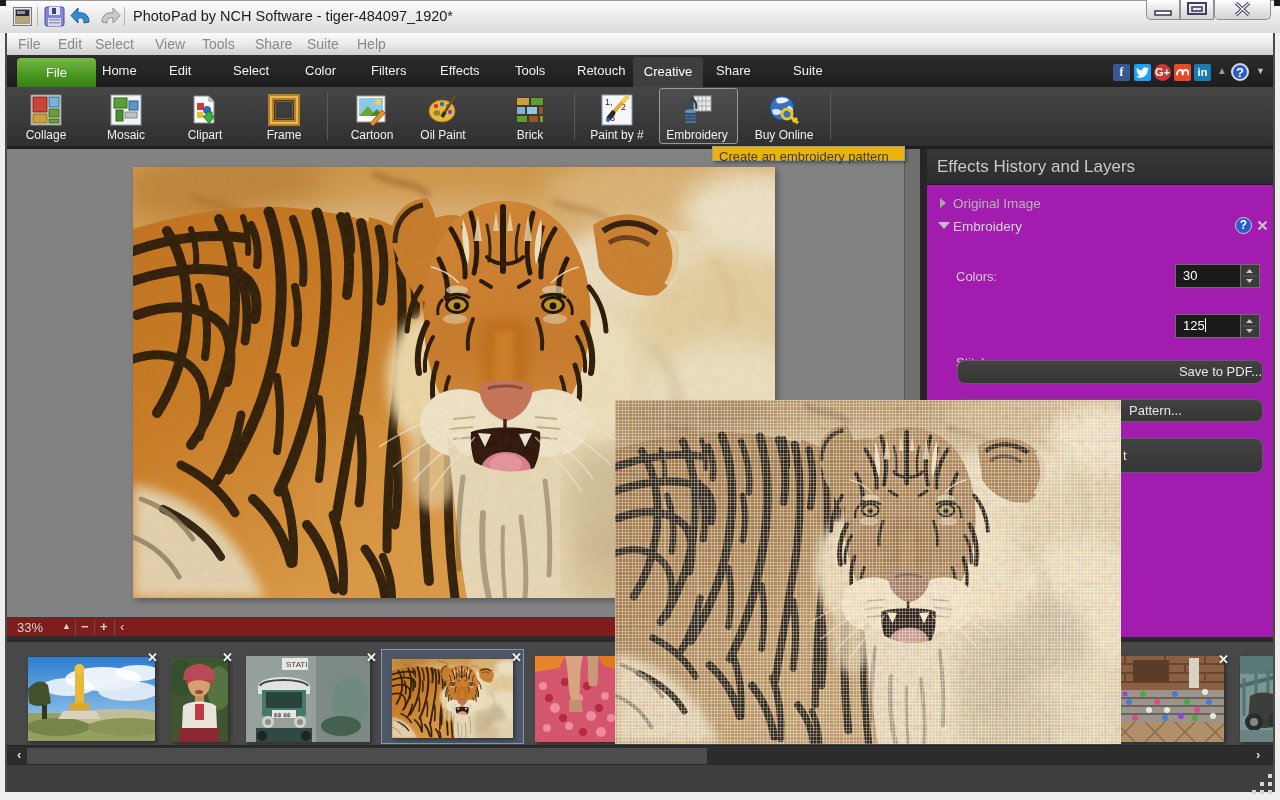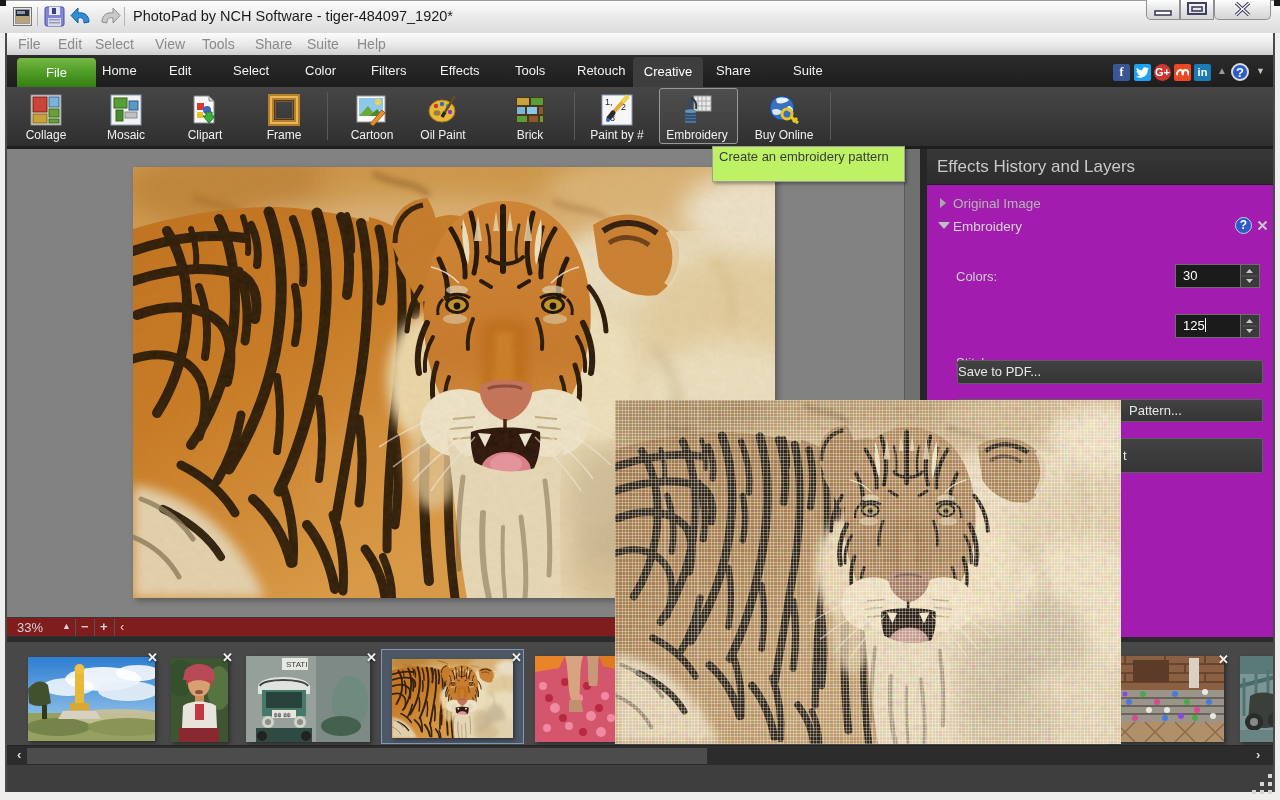--- a/index.html
+++ b/index.html
@@ -57,28 +57,28 @@
   #panel { left:927px; top:149px; width:346px; height:492px; background:#a21caf; }
   #panel-hd { left:0; top:0; width:346px; height:36px;
     background:linear-gradient(#383838,#2c2c2c); border-bottom:1px solid #1f1f1f;
     color:#c9c9c9; font-size:17px; line-height:36px; padding-left:10px; }
   .pl { position:absolute; font-size:13px; color:#cfcfcf; }
   .pinput { position:absolute; width:66px; height:24px; background:#1b1b1b;
     border:1px solid #6e6e6e; color:#fff; font-size:13px; line-height:22px; padding-left:7px; }
   .spin { position:absolute; width:19px; height:24px; border:1px solid #6e6e6e; border-left:none;
     background:#3a3a3a; }
   .pbtn { position:absolute; left:30px; width:306px; height:24px;
-    background:linear-gradient(#424242,#353535); border:1px solid #5f5f5f; border-radius:2px;
-    color:#e8e8e8; font-size:13px; text-align:left; line-height:22px; }
+    background:linear-gradient(#424242,#353535); border:1px solid #5f5f5f; border-radius:8px;
+    color:#e8e8e8; font-size:13px; text-align:right; line-height:22px; }
 
   
   #photo { left:133px; top:167px; width:642px; height:431px; box-shadow:3px 3px 6px rgba(0,0,0,0.3); }
 
   
-  #tooltip { left:712px; top:146px; width:193px; height:36px; background:#bef264;
+  #tooltip { left:712px; top:146px; width:193px; height:15px; background:#eab308;
     border:1px solid #9e9e9e; box-shadow:2px 2px 3px rgba(0,0,0,0.35);
     font-size:13px; color:#3c3c3c; line-height:20px; padding-left:6px; z-index:40; }
 
   
   #zoomrow { left:7px; top:617px; width:913px; height:20px; background:#7f1d1d;
     border-top:1px solid #383838; border-bottom:1px solid #303030; color:#d8d8d8; }
   .zr { position:absolute; font-size:13px; color:#d4d4d4; }
   .zsep { position:absolute; top:1px; width:1px; height:17px; background:#555; }
 
   

